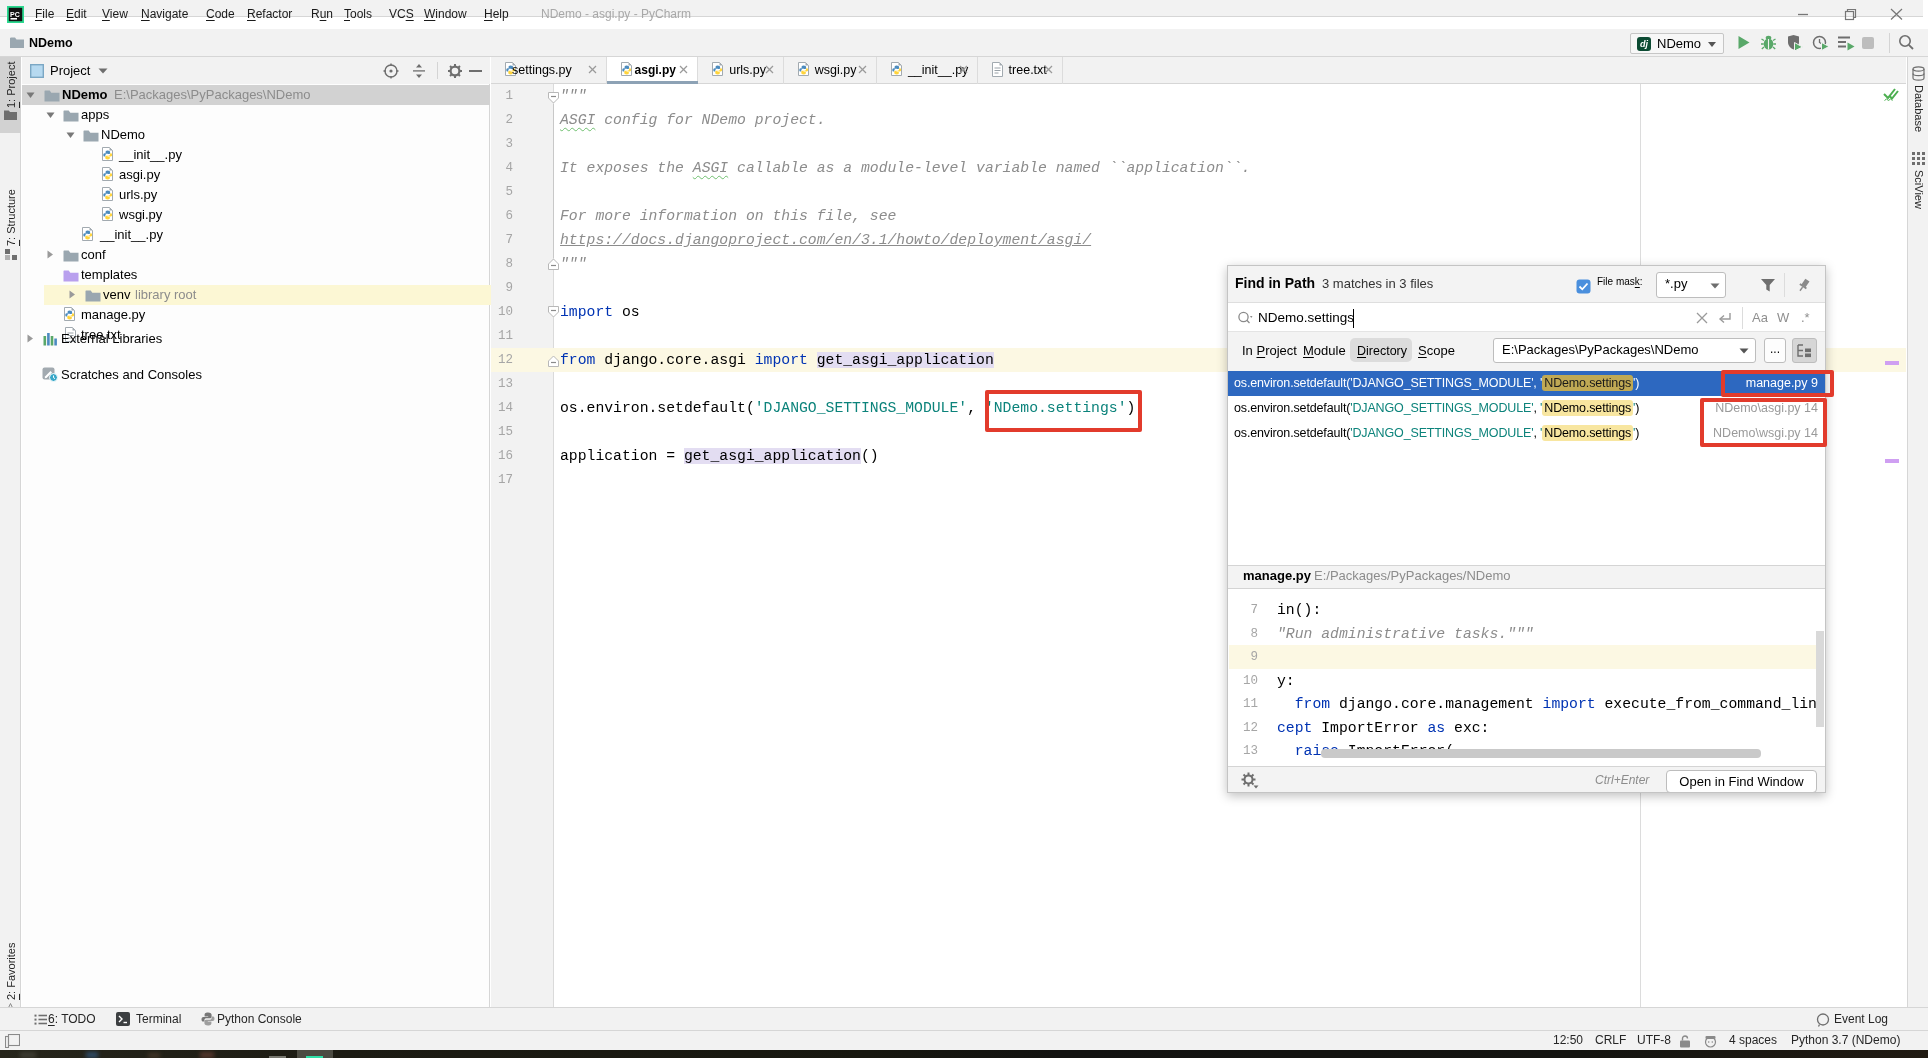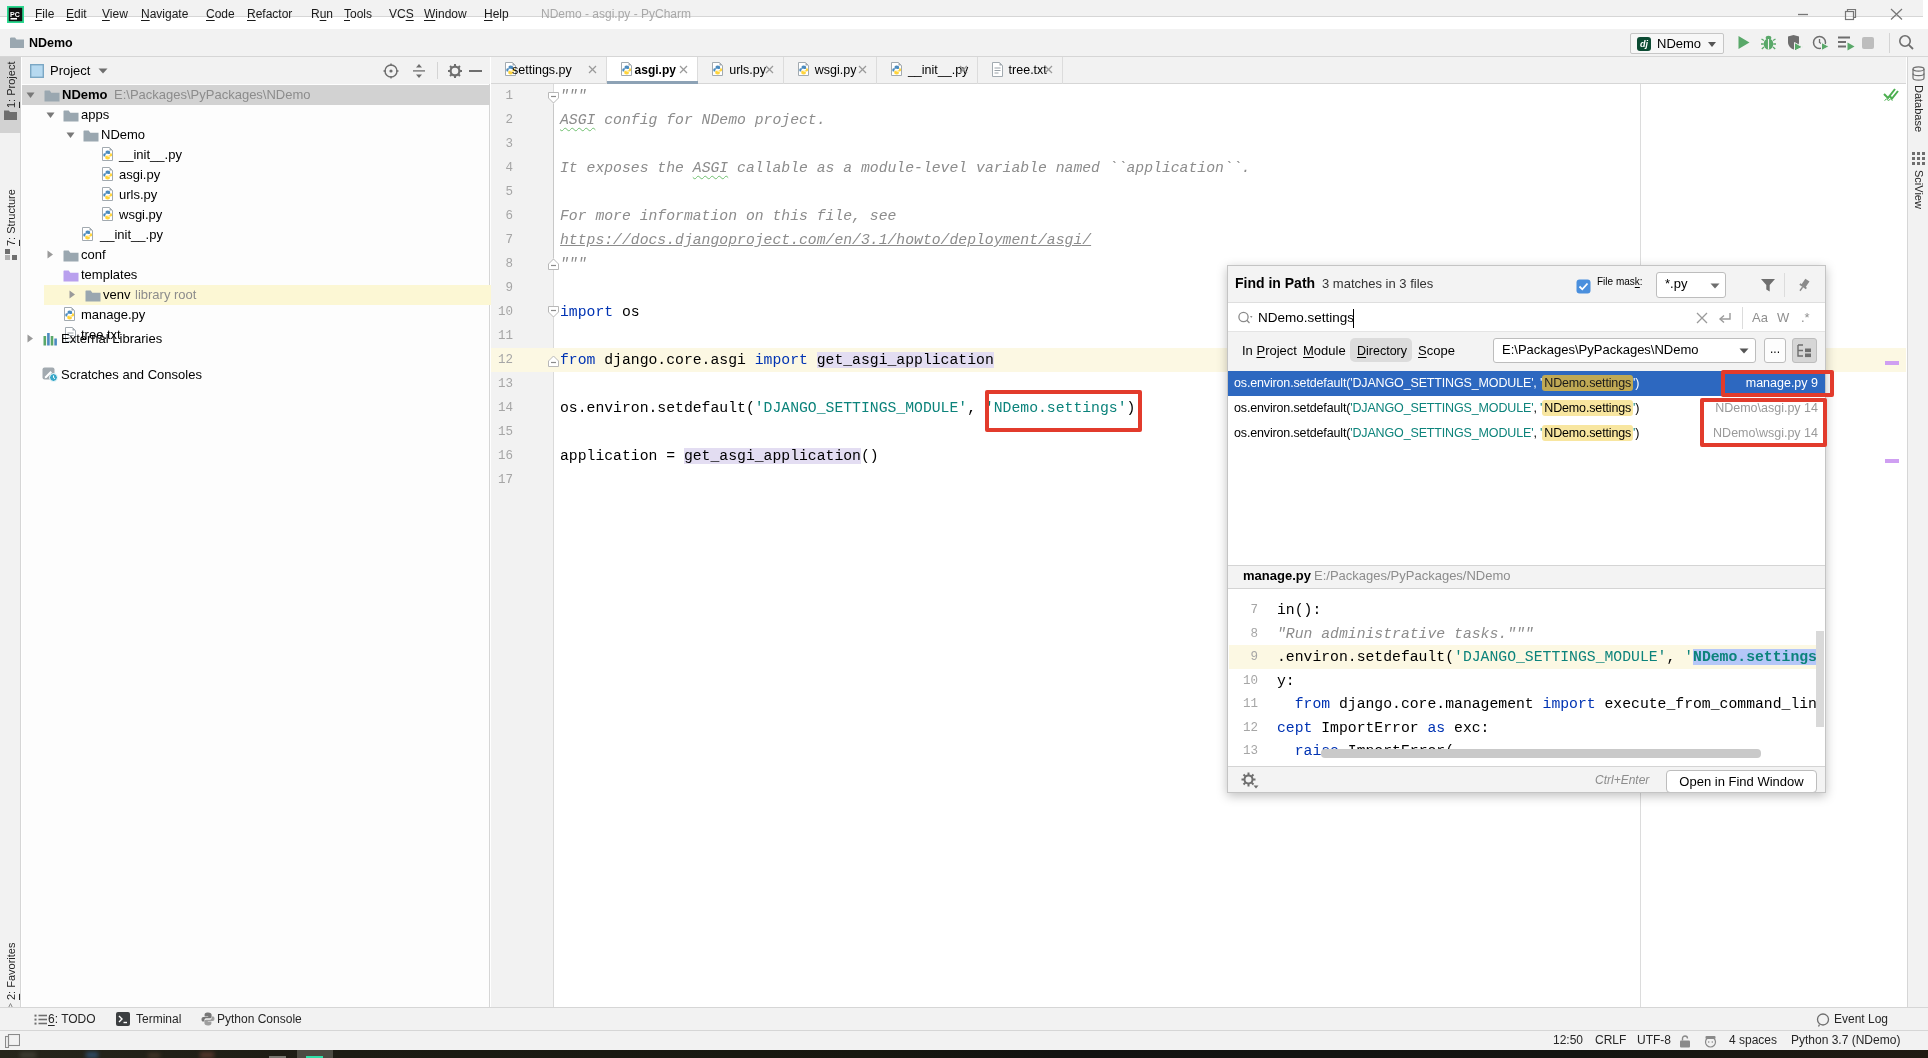--- a/index.html
+++ b/index.html
@@ -566,21 +566,20 @@
     <div class="pabs" style="left:1px;top:379px;width:595px;height:24px;background:#fcf8e3;"></div>
     <div class="pabs mono" style="left:0;top:332px;width:30px;text-align:right;font-size:12.5px;color:#a6a6a6;height:24px;line-height:24px;">7</div>
     <div class="pabs mono" style="left:0;top:356px;width:30px;text-align:right;font-size:12.5px;color:#a6a6a6;height:24px;line-height:24px;">8</div>
     <div class="pabs mono" style="left:0;top:379px;width:30px;text-align:right;font-size:12.5px;color:#a6a6a6;height:24px;line-height:24px;">9</div>
     <div class="pabs mono" style="left:0;top:403px;width:30px;text-align:right;font-size:12.5px;color:#a6a6a6;height:24px;line-height:24px;">10</div>
     <div class="pabs mono" style="left:0;top:426px;width:30px;text-align:right;font-size:12.5px;color:#a6a6a6;height:24px;line-height:24px;">11</div>
     <div class="pabs mono" style="left:0;top:450px;width:30px;text-align:right;font-size:12.5px;color:#a6a6a6;height:24px;line-height:24px;">12</div>
     <div class="pabs mono" style="left:0;top:473px;width:30px;text-align:right;font-size:12.5px;color:#a6a6a6;height:24px;line-height:24px;">13</div>
     <div class="pabs mono" style="left:49px;top:332px;height:24px;line-height:24px;font-size:14.75px;white-space:pre;">in():</div>
     <div class="pabs mono" style="left:49px;top:356px;height:24px;line-height:24px;font-size:14.75px;white-space:pre;"><span class="doc">"Run administrative tasks."""</span></div>
-    <div class="pabs mono" style="left:49px;top:379px;height:24px;line-height:24px;font-size:14.75px;white-space:pre;">.environ.setdefault(<span class="str">'DJANGO_SETTINGS_MODULE'</span>, <span class="str">'</span><span class="str" style="background:#b5c7f8;font-weight:bold;">NDemo.settings</span></div>
     <div class="pabs mono" style="left:49px;top:403px;height:24px;line-height:24px;font-size:14.75px;white-space:pre;">y:</div>
     <div class="pabs mono" style="left:49px;top:426px;height:24px;line-height:24px;font-size:14.75px;white-space:pre;">  <span class="kw">from</span> django.core.management <span class="kw">import</span> execute_from_command_lin</div>
     <div class="pabs mono" style="left:49px;top:450px;height:24px;line-height:24px;font-size:14.75px;white-space:pre;"><span class="kw">cept</span> ImportError <span class="kw">as</span> exc:</div>
     <div class="pabs mono" style="left:49px;top:473px;height:24px;line-height:24px;font-size:14.75px;white-space:pre;">  <span class="kw">raise</span> ImportError(</div>
     <div class="pabs" style="left:93px;top:483px;width:440px;height:9px;background:#c9c9c9;border-radius:4px;"></div>
     <div class="pabs" style="left:588px;top:365px;width:8px;height:96px;background:#d9d9d9;"></div>
     <div class="pabs" style="left:0;top:500px;width:597px;height:28px;background:#f3f3f3;border-top:1px solid #d4d4d4;"></div>
     <svg class="abs" style="left:13px;top:506px" width="18" height="18">
       <g fill="#6e6e6e">
         <rect x="6.5" y="0.5" width="2" height="2.6"></rect>

